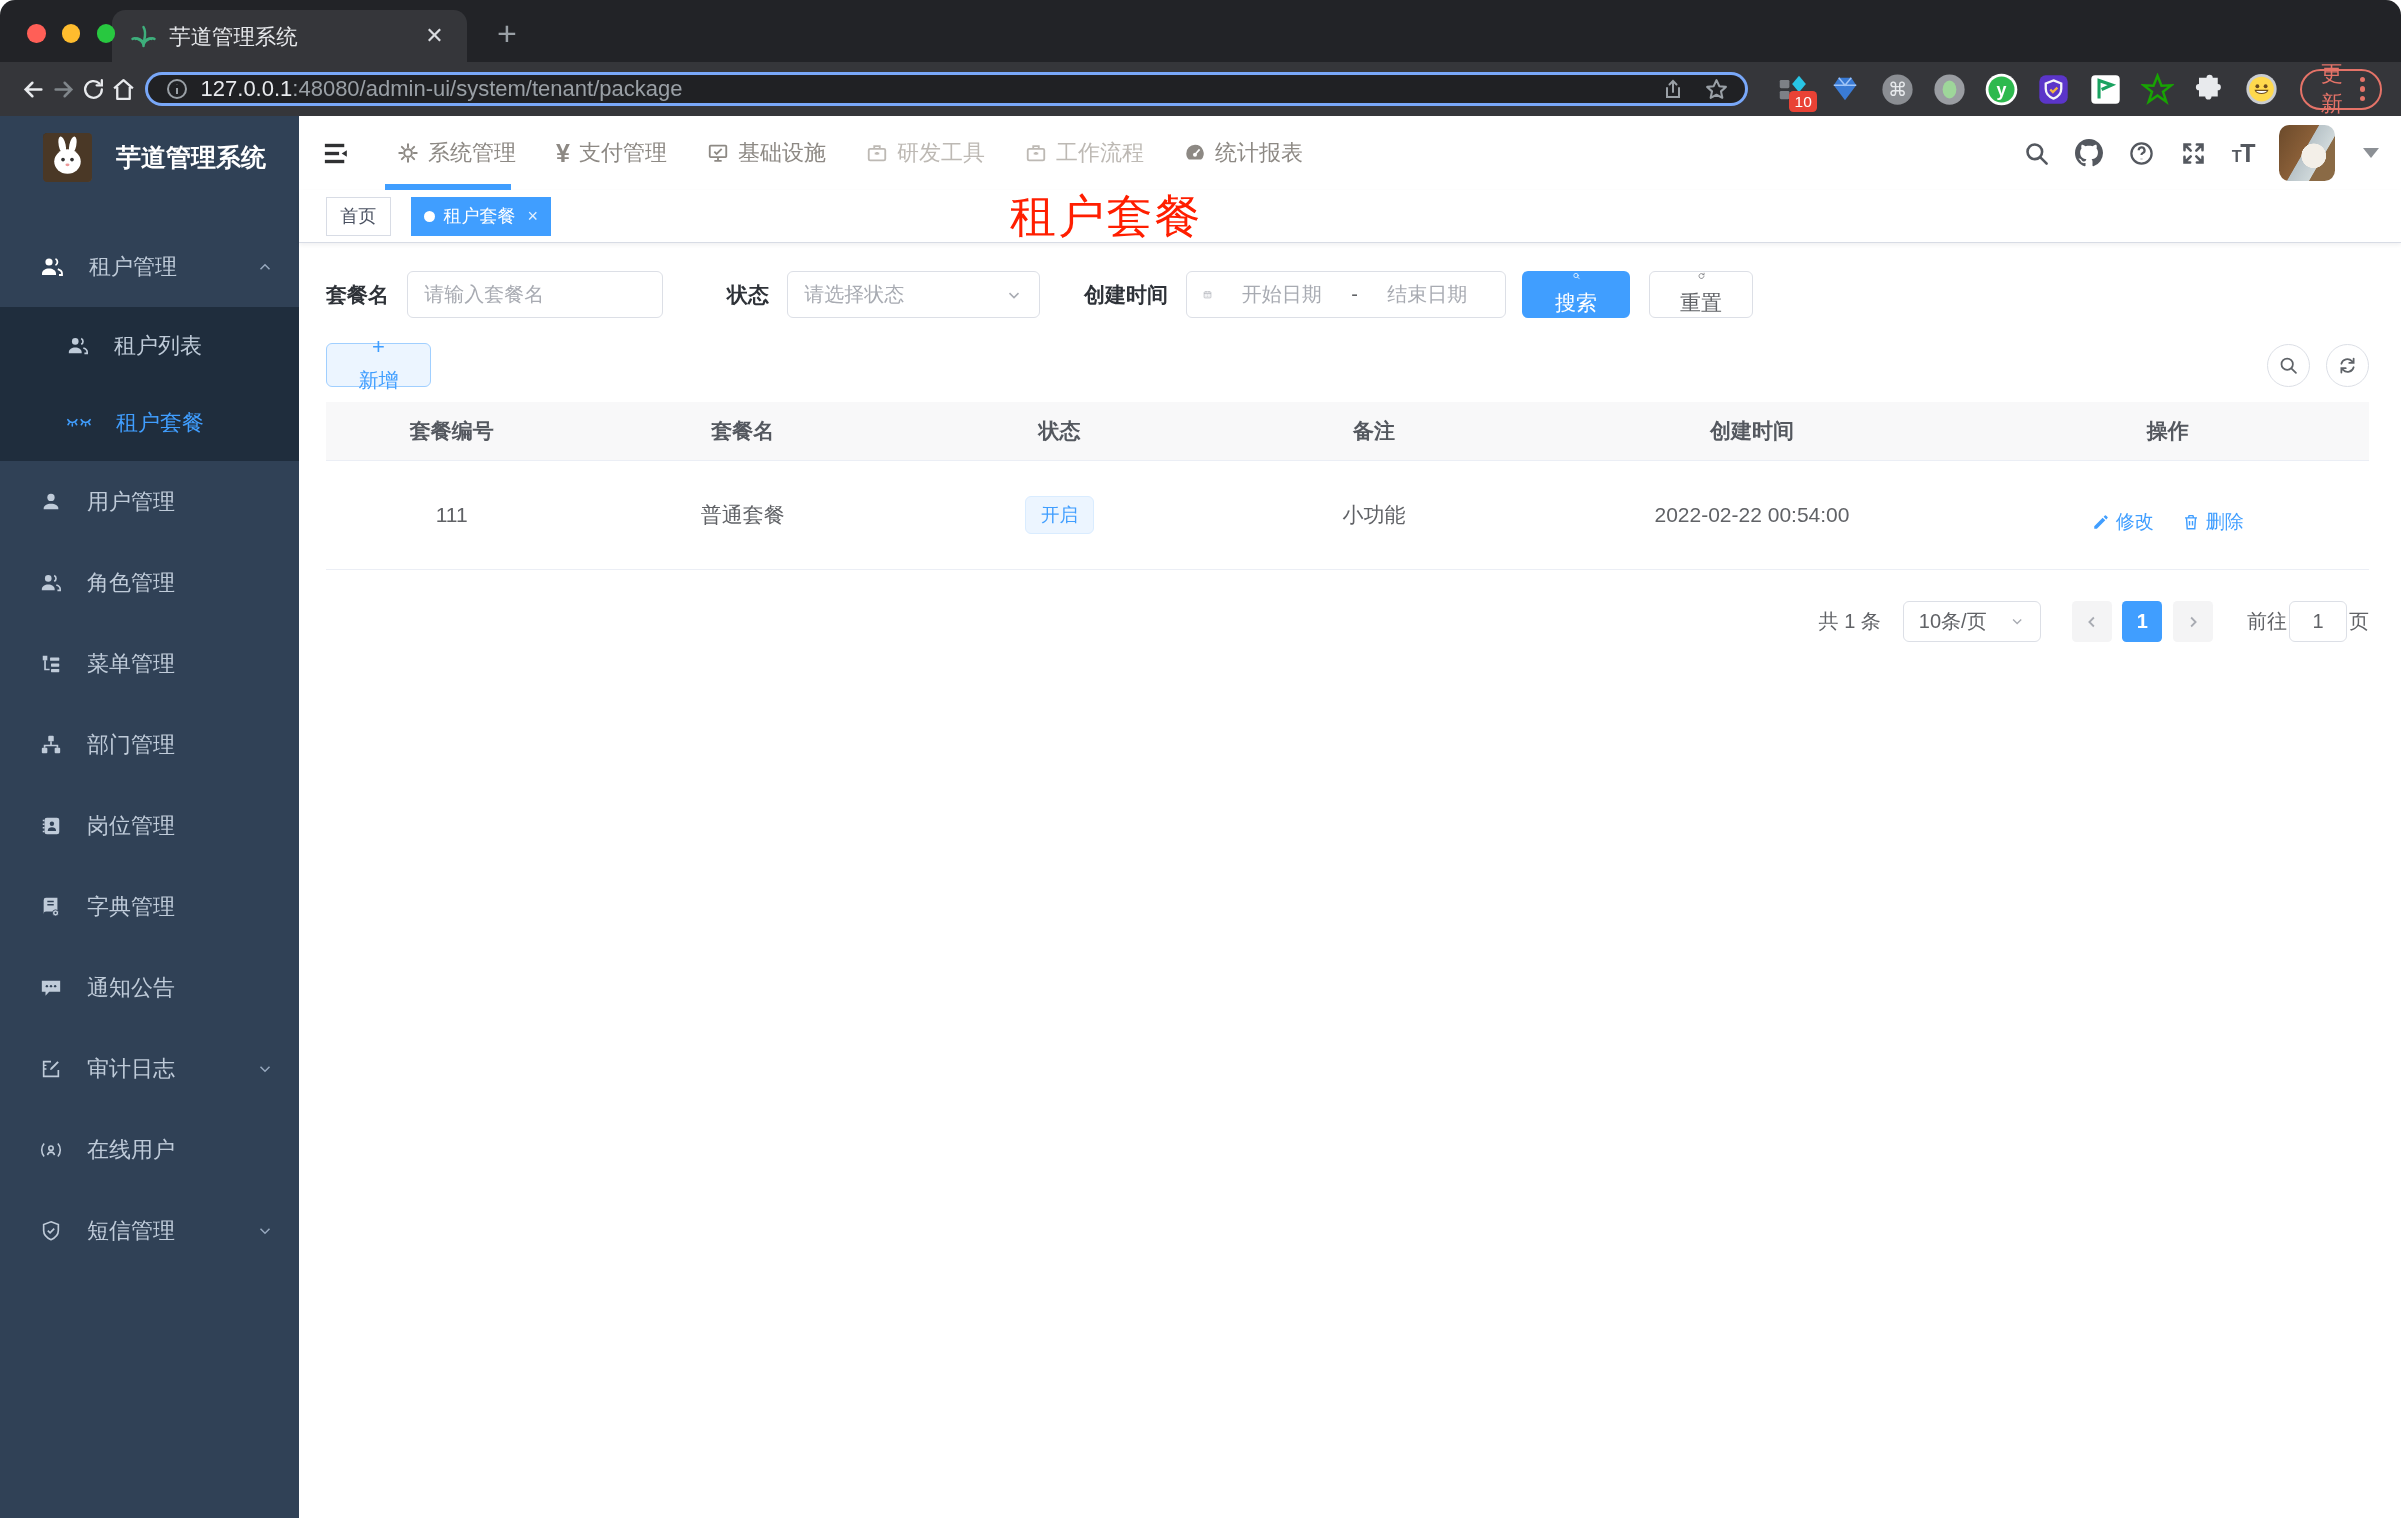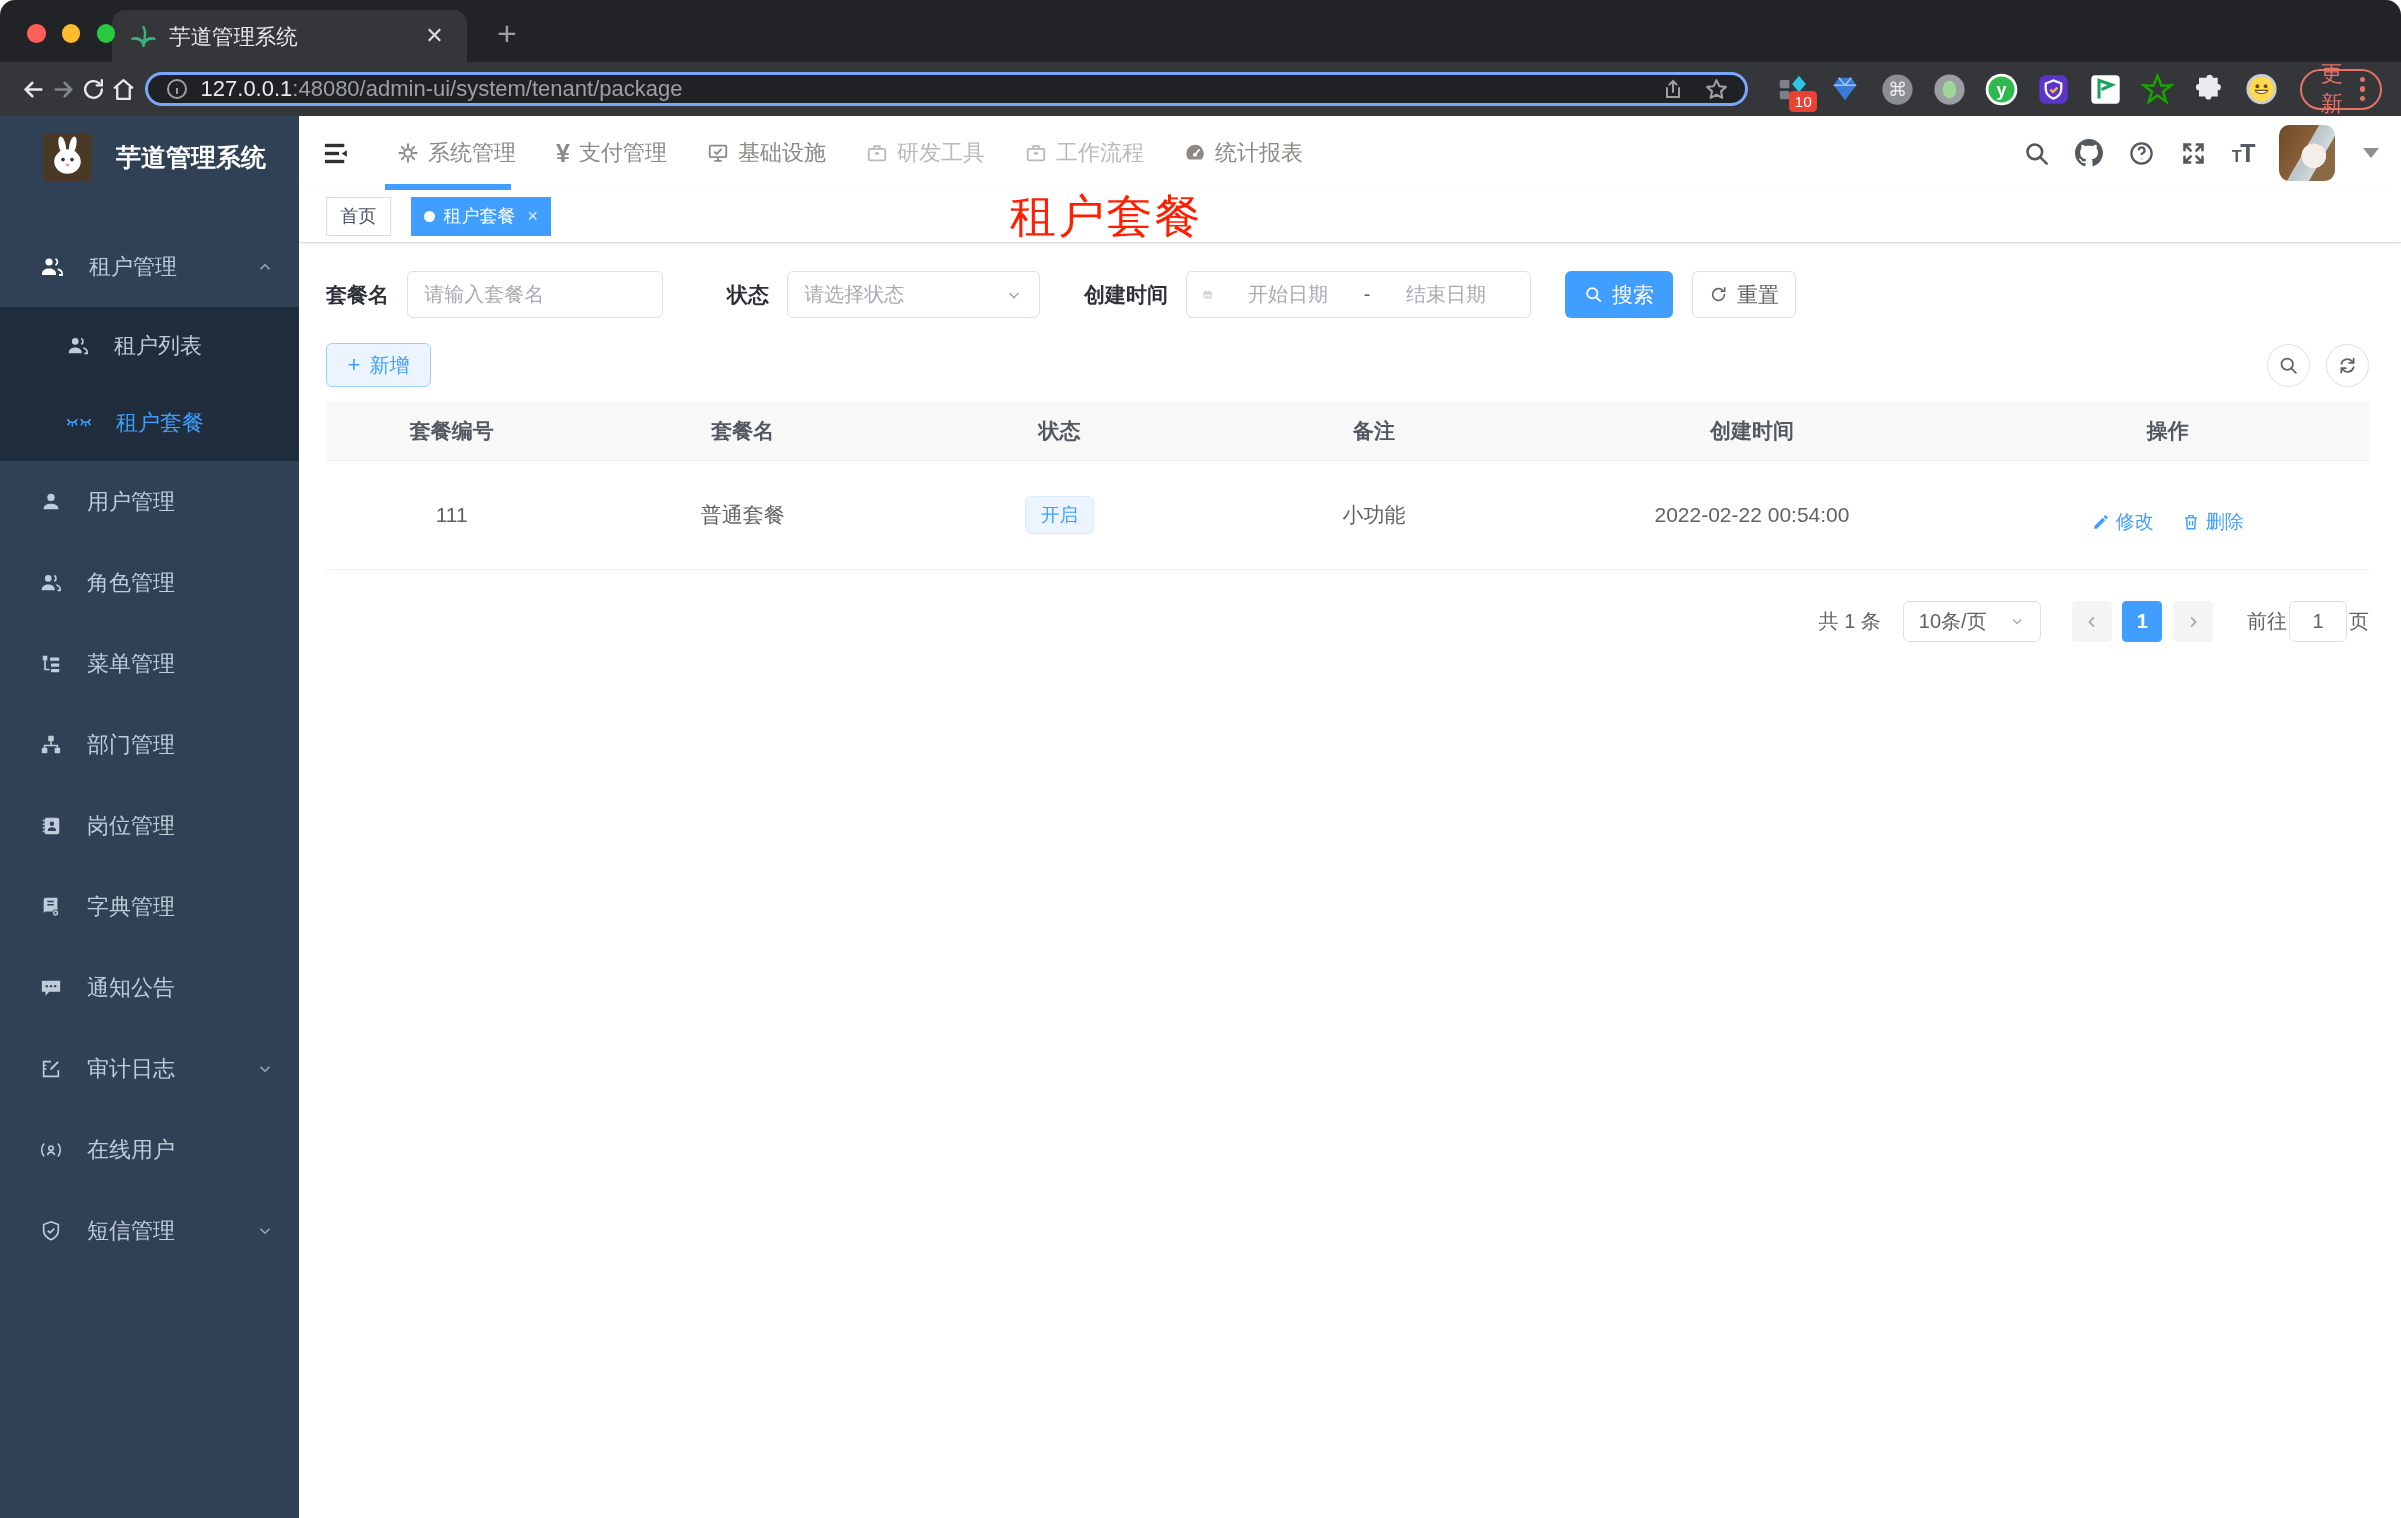--- a/index.html
+++ b/index.html
@@ -87,25 +87,25 @@
   .filter-row { display:flex; align-items:center; margin-bottom:25px; }
   .f-label { font-size:21px; font-weight:700; color:#2e3238; margin-right:18px; white-space:nowrap; }
   .inp { height:47px; border:0.7px solid #dcdfe6; border-radius:6px; background:#fff; display:flex; align-items:center;
          padding:0 16.3px; }
   .inp input { border:none; outline:none; width:100%; font-size:20px; color:#606266; background:transparent;
                font-family:inherit; }
   .inp input::placeholder { color:#a8abb2; }
   .w-name { width:256px; margin-right:64px; }
   .w-sel  { width:253px; margin-right:44px; justify-content:space-between; }
   .sel-ph { color:#a8abb2; font-size:20px; }
-  .w-date { width:345px; margin-right:34px; gap:8px; }
+  .w-date { width:320px; margin-right:16px; gap:8px; }
   .w-date input { text-align:center; }
   .date-sep { color:#606266; font-size:20px; }
   .btn { height:47px; border-radius:6px; font-size:21px; display:inline-flex; align-items:center; justify-content:center;
-         gap:9px; cursor:pointer; border:0.7px solid transparent; font-family:inherit; }
+         gap:9px; cursor:pointer; border:0.7px solid transparent; font-family:inherit;flex-direction:column; }
   .btn-primary { background:#409eff; color:#fff; width:108px; margin-right:19px; }
   .btn-plain { background:#fff; border-color:#dcdfe6; color:#606266; width:104px; }
   .btn-add { background:#ecf5ff; border-color:#a0cfff; color:#409eff; width:105px; height:44px; font-size:20px; }
   .action-row { display:flex; align-items:center; margin-bottom:15px; }
   .round-btns { margin-left:auto; display:flex; gap:16.3px; }
   .round-btn { width:43px; height:43px; border-radius:50%; border:0.7px solid #dcdfe6; background:#fff; display:flex;
                align-items:center; justify-content:center; color:#5f6368; cursor:pointer; }
 
   table.grid { width:100%; border-collapse:collapse; }
   .grid th { background:#f8f8f9; font-size:21px; font-weight:700; color:#54585f; padding:15px 0; text-align:center;

